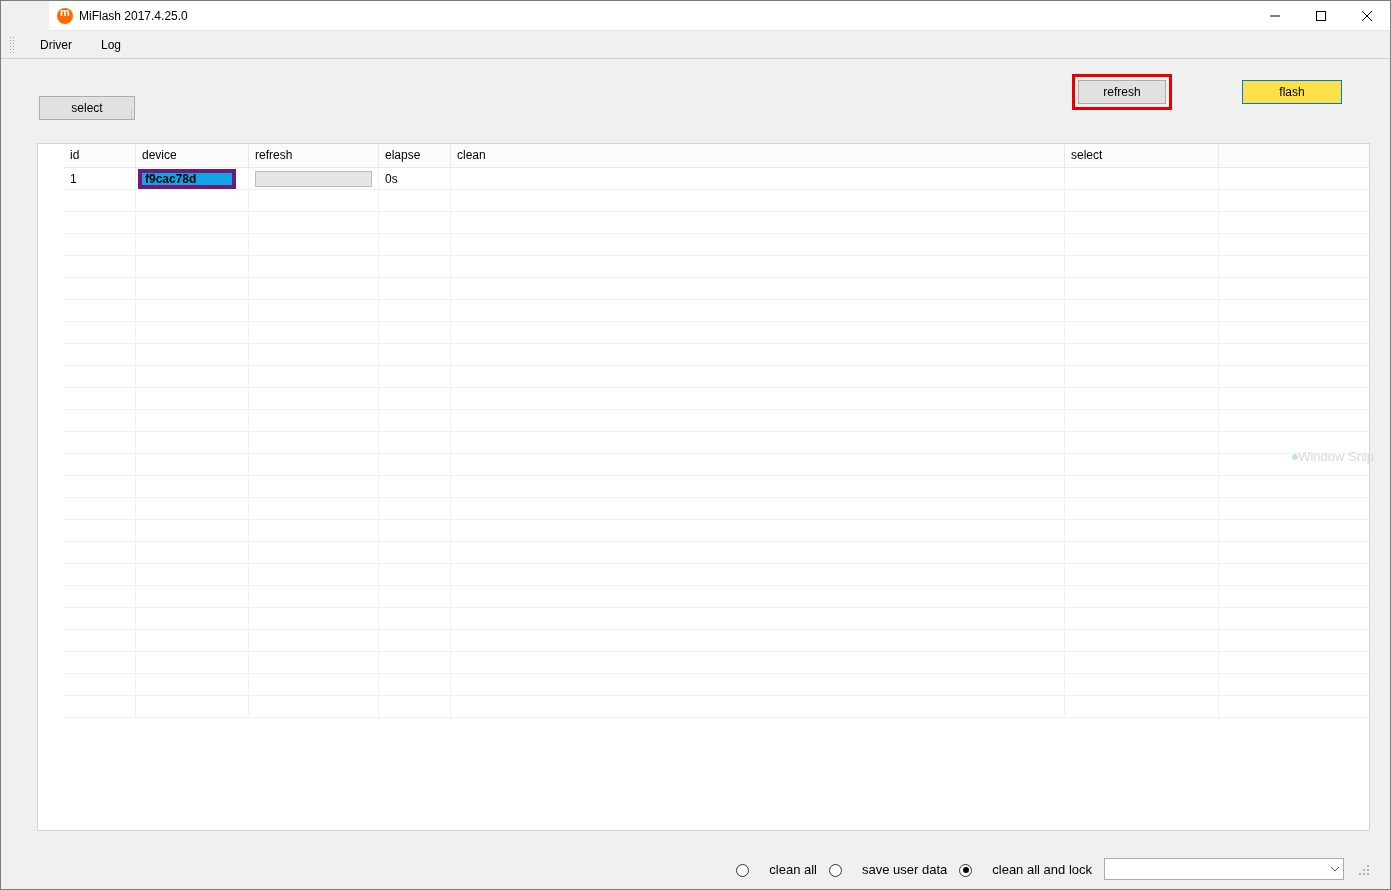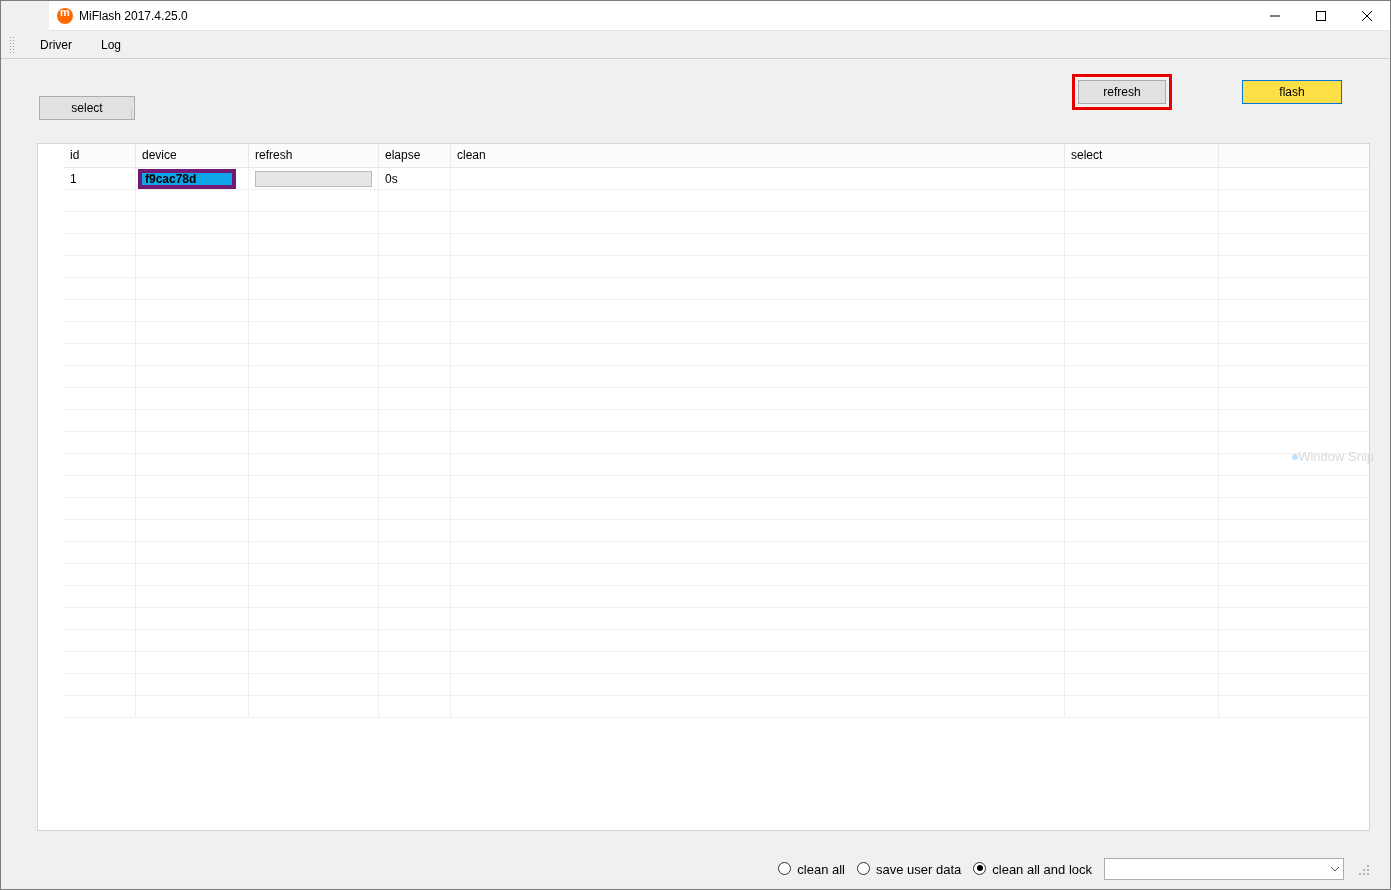--- a/index.html
+++ b/index.html
@@ -57,21 +57,21 @@
   .col-extra   { width: 150px; }
 
   .device-hl { border:4px solid #701a75; padding:0 3px; margin-left:-4px; height:20px; display:flex; align-items:center; width:98px; background:#0ea5e9;font-weight:bold; }
   .progress-bar { width: 120px; height:16px; border:1px solid #bcbcbc; background:#e6e6e6; }
 
   .window-snip { position:absolute; right:16px; top:390px; color:#d9d9d9; font-size:13px; display:flex; align-items:center; gap:0; pointer-events:none; }
   .window-snip .dot{ width:6px; height:6px; border-radius:50%; background:#bfe2ff; }
 
   
   .bottombar { position:absolute; bottom:6px; left:0; right:0; height:28px; display:flex; align-items:center; justify-content:flex-end; padding-right:20px; gap:12px; background:transparent; }
-  .radio { display:flex; align-items:flex-start; gap:6px; color:#000; font-size:13px; }
+  .radio { display:flex; align-items:flex-end; gap:20px; color:#000; font-size:13px; }
   .radio .r { width:13px; height:13px; border:1px solid #333; border-radius:50%; display:flex; align-items:center; justify-content:center; background:#fff;}
   .radio .r.checked::after { content:""; width:6px; height:6px; border-radius:50%; background:#000; }
   .combo { width:240px; height:22px; border:1px solid #abadb3; background:#fff; display:flex; align-items:center; justify-content:flex-end; padding-right:4px; }
   .combo svg{ width:8px; height:8px;}
   .resize-grip { width:14px; height:14px; }
   .resize-grip svg{ width:14px; height:14px; }
 
   .content-rel { position: relative; flex:1; }
 </style>
 </head>

